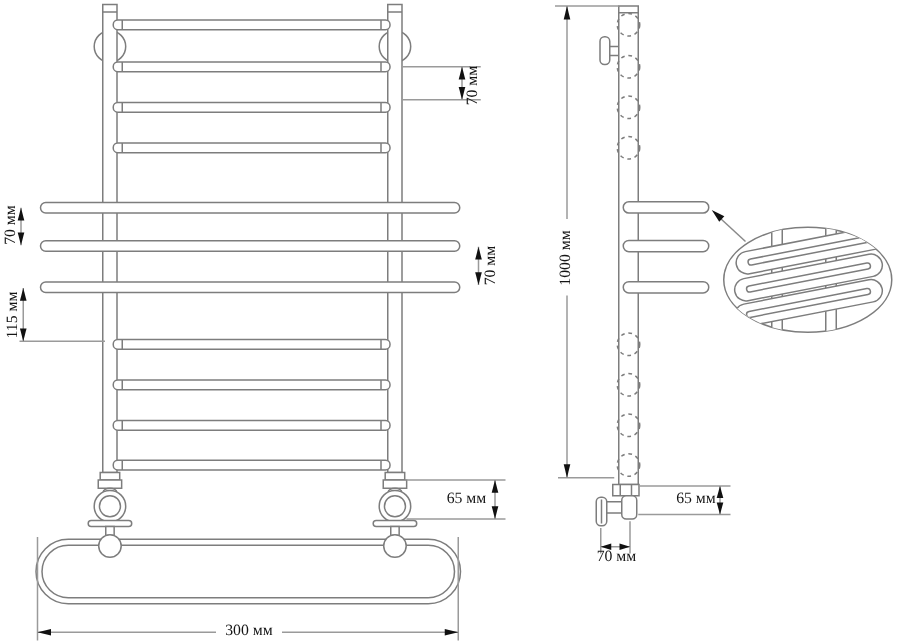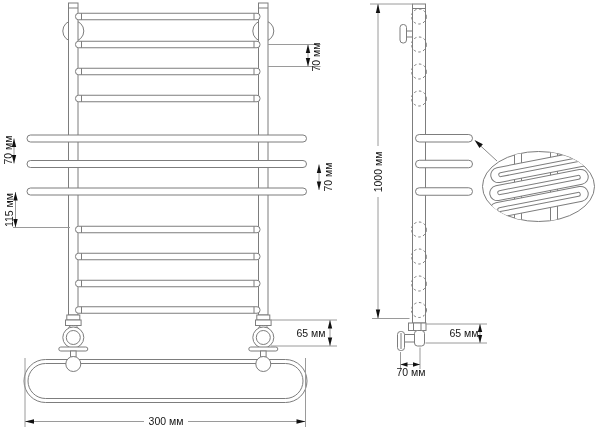--- a/index.html
+++ b/index.html
@@ -1,18 +1,18 @@
 <!DOCTYPE html>
 <html><head>
 <meta charset="utf-8">
 <style>
   html,body{margin:0;padding:0;background:#fff;}
   .canvas{
     position:relative;width:600px;height:428px;background:#fff;overflow:hidden;
-    font-family:Liberation Sans, sans-serif;
+    font-family:Liberation Serif, serif;
   }
   .canvas svg{position:absolute;left:0;top:0;}
   .lbl{
     position:absolute;width:64px;height:14px;line-height:14px;
     font-size:10.5px;color:#151515;text-align:center;white-space:nowrap;
   }
   .v{transform:rotate(-90deg);}
 </style>
 </head>
 <body>

